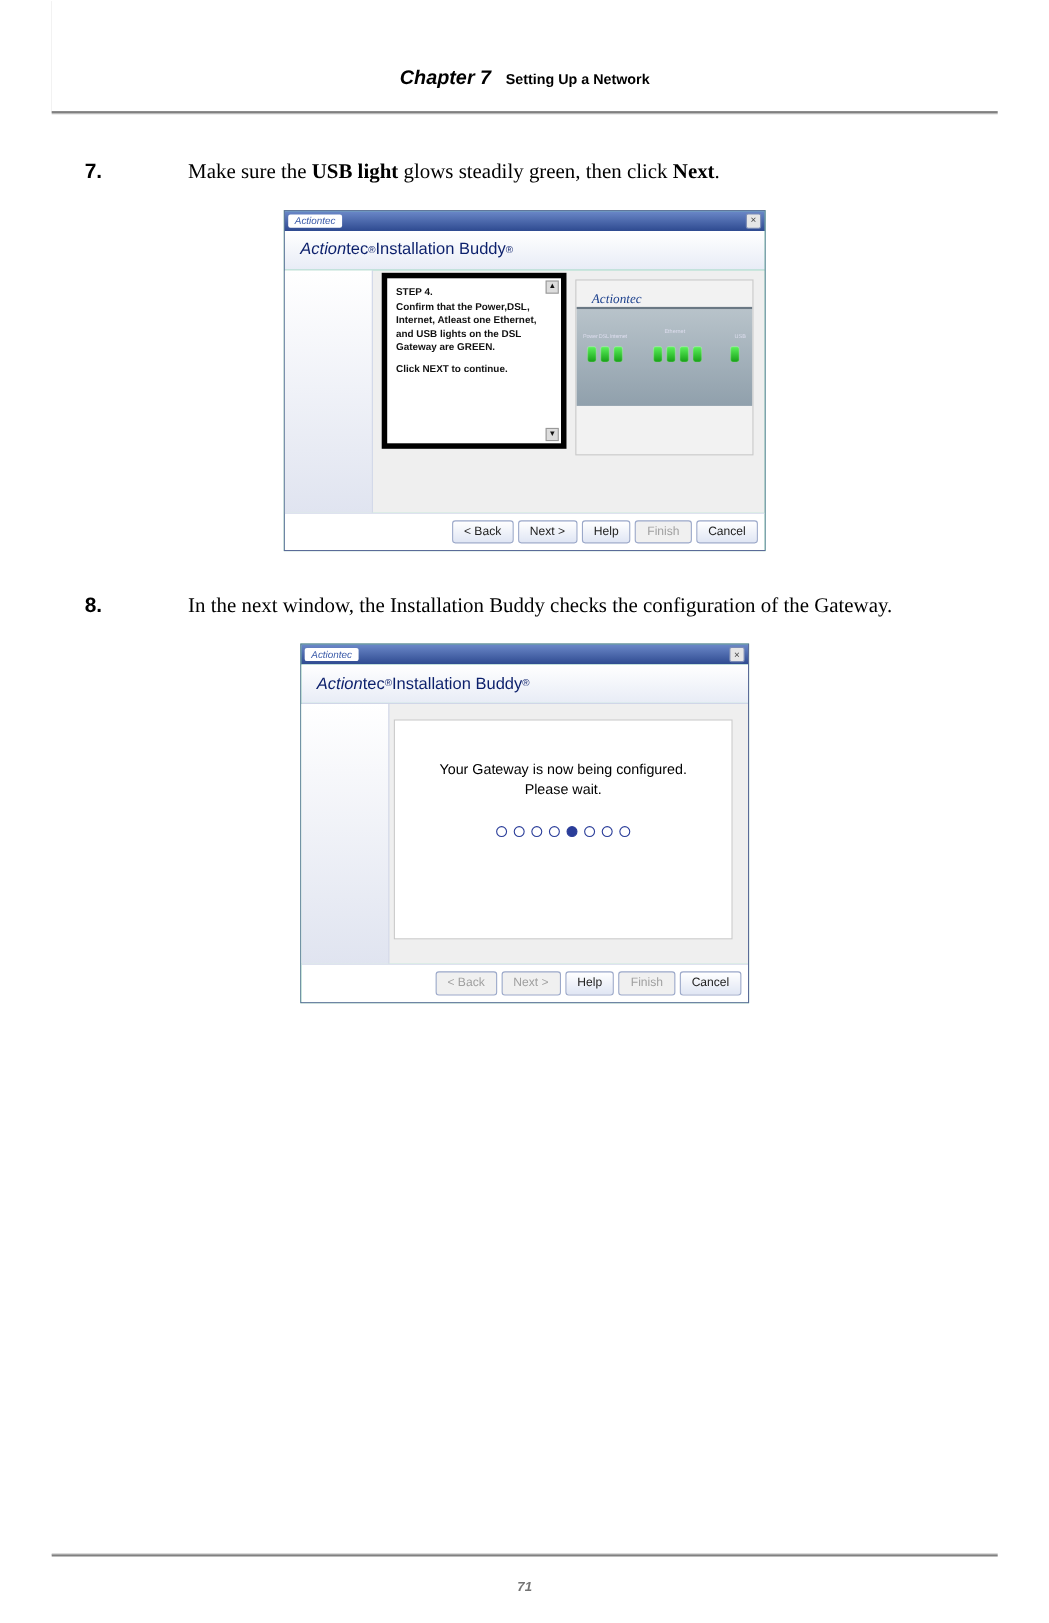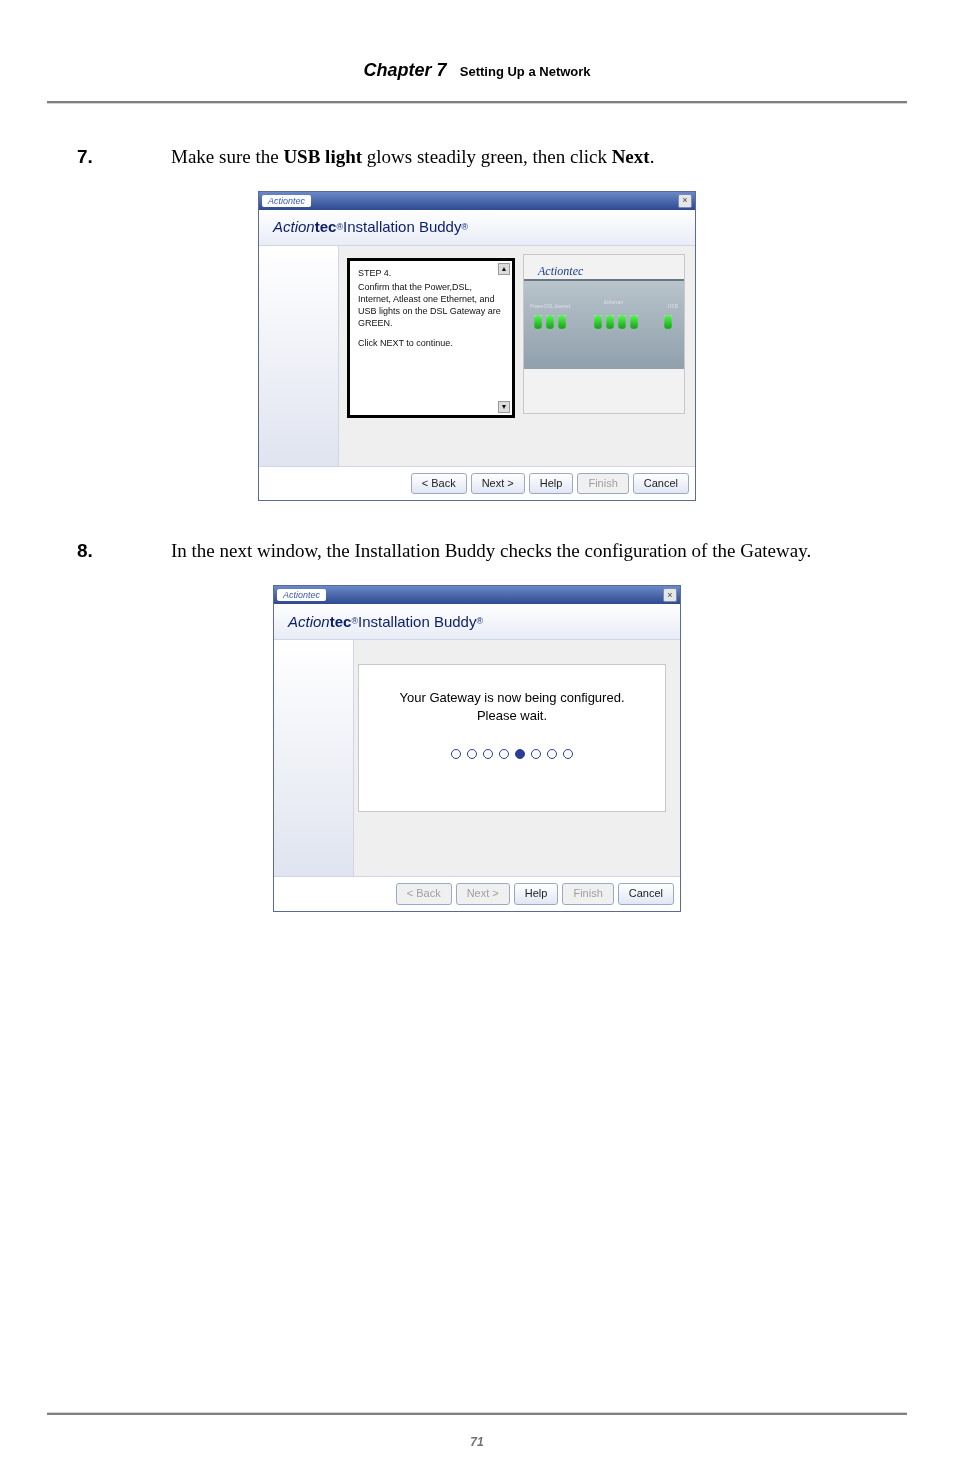--- a/index.html
+++ b/index.html
@@ -82,45 +82,46 @@
     height: 36px;
     display: flex;
     align-items: center;
     padding-left: 14px;
     font-size: 15px;
     color: #0b1f6b;
     background: linear-gradient(#fff, #e8ecf6);
     border-bottom: 1px solid #d0d6e8;
   }
   .app-title .brand { font-style: italic; }
-  .app-title .brandbold { font-weight: bold; font-style: normal; }
+  .app-title .brandbold { font-weight: normal; font-style: normal; }
   .app-title .reg { font-size: 9px; vertical-align: super; }
   .window-body {
     background: #efefef;
     position: relative;
     min-height: 220px;
   }
   .side-strip {
     position: absolute;
     left: 0; top: 0; bottom: 0;
     width: 80px;
     background: linear-gradient(#ffffff, #e0e4f0);
     border-right: 1px solid #d0d6e8;
   }
   .step-panel {
     position: absolute;
-    left: 88px; top: 12px;
+    left: 88px; top: 2px;
     width: 168px; height: 160px;
     background: #fff;
-    border: 3px solid #000000;
+    border: 5px solid #000000;
     padding: 6px 8px;
     font-family: "Comic Sans MS", cursive, sans-serif;
     font-size: 9px;
     color: #111;
     line-height: 1.35;
+    font-weight: bold;
   }
   .step-panel .scroll-up {
     position: absolute; right: 2px; top: 2px;
     width: 12px; height: 12px;
     background: #ddd; border: 1px solid #999;
     font-size: 7px; text-align: center; line-height: 10px;
   }
   .step-panel .scroll-dn {
     position: absolute; right: 2px; bottom: 2px;
     width: 12px; height: 12px;
@@ -178,29 +179,29 @@
     border-radius: 3px;
     color: #222;
     min-width: 40px;
     text-align: center;
   }
   .win-btn.disabled { color: #a0a0a0; background: #f0f0f0; }
 
   
   .center-msg {
     position: absolute;
-    left: 84px; right: 14px; top: 24px;
-    height: 148px;
+    left: 84px; right: 14px; top: 14px;
+    height: 200px;
     background: #fff;
     border: 1px solid #c8c8c8;
     text-align: center;
     font-family: "Comic Sans MS", cursive, sans-serif;
     font-size: 13px;
     color: #000;
-    padding-top: 24px;
+    padding-top: 36px;
     line-height: 1.4;
   }
   .progress-dots {
     margin-top: 24px;
     display: flex;
     justify-content: center;
     gap: 6px;
   }
   .progress-dots .dot {
     width: 10px; height: 10px;

